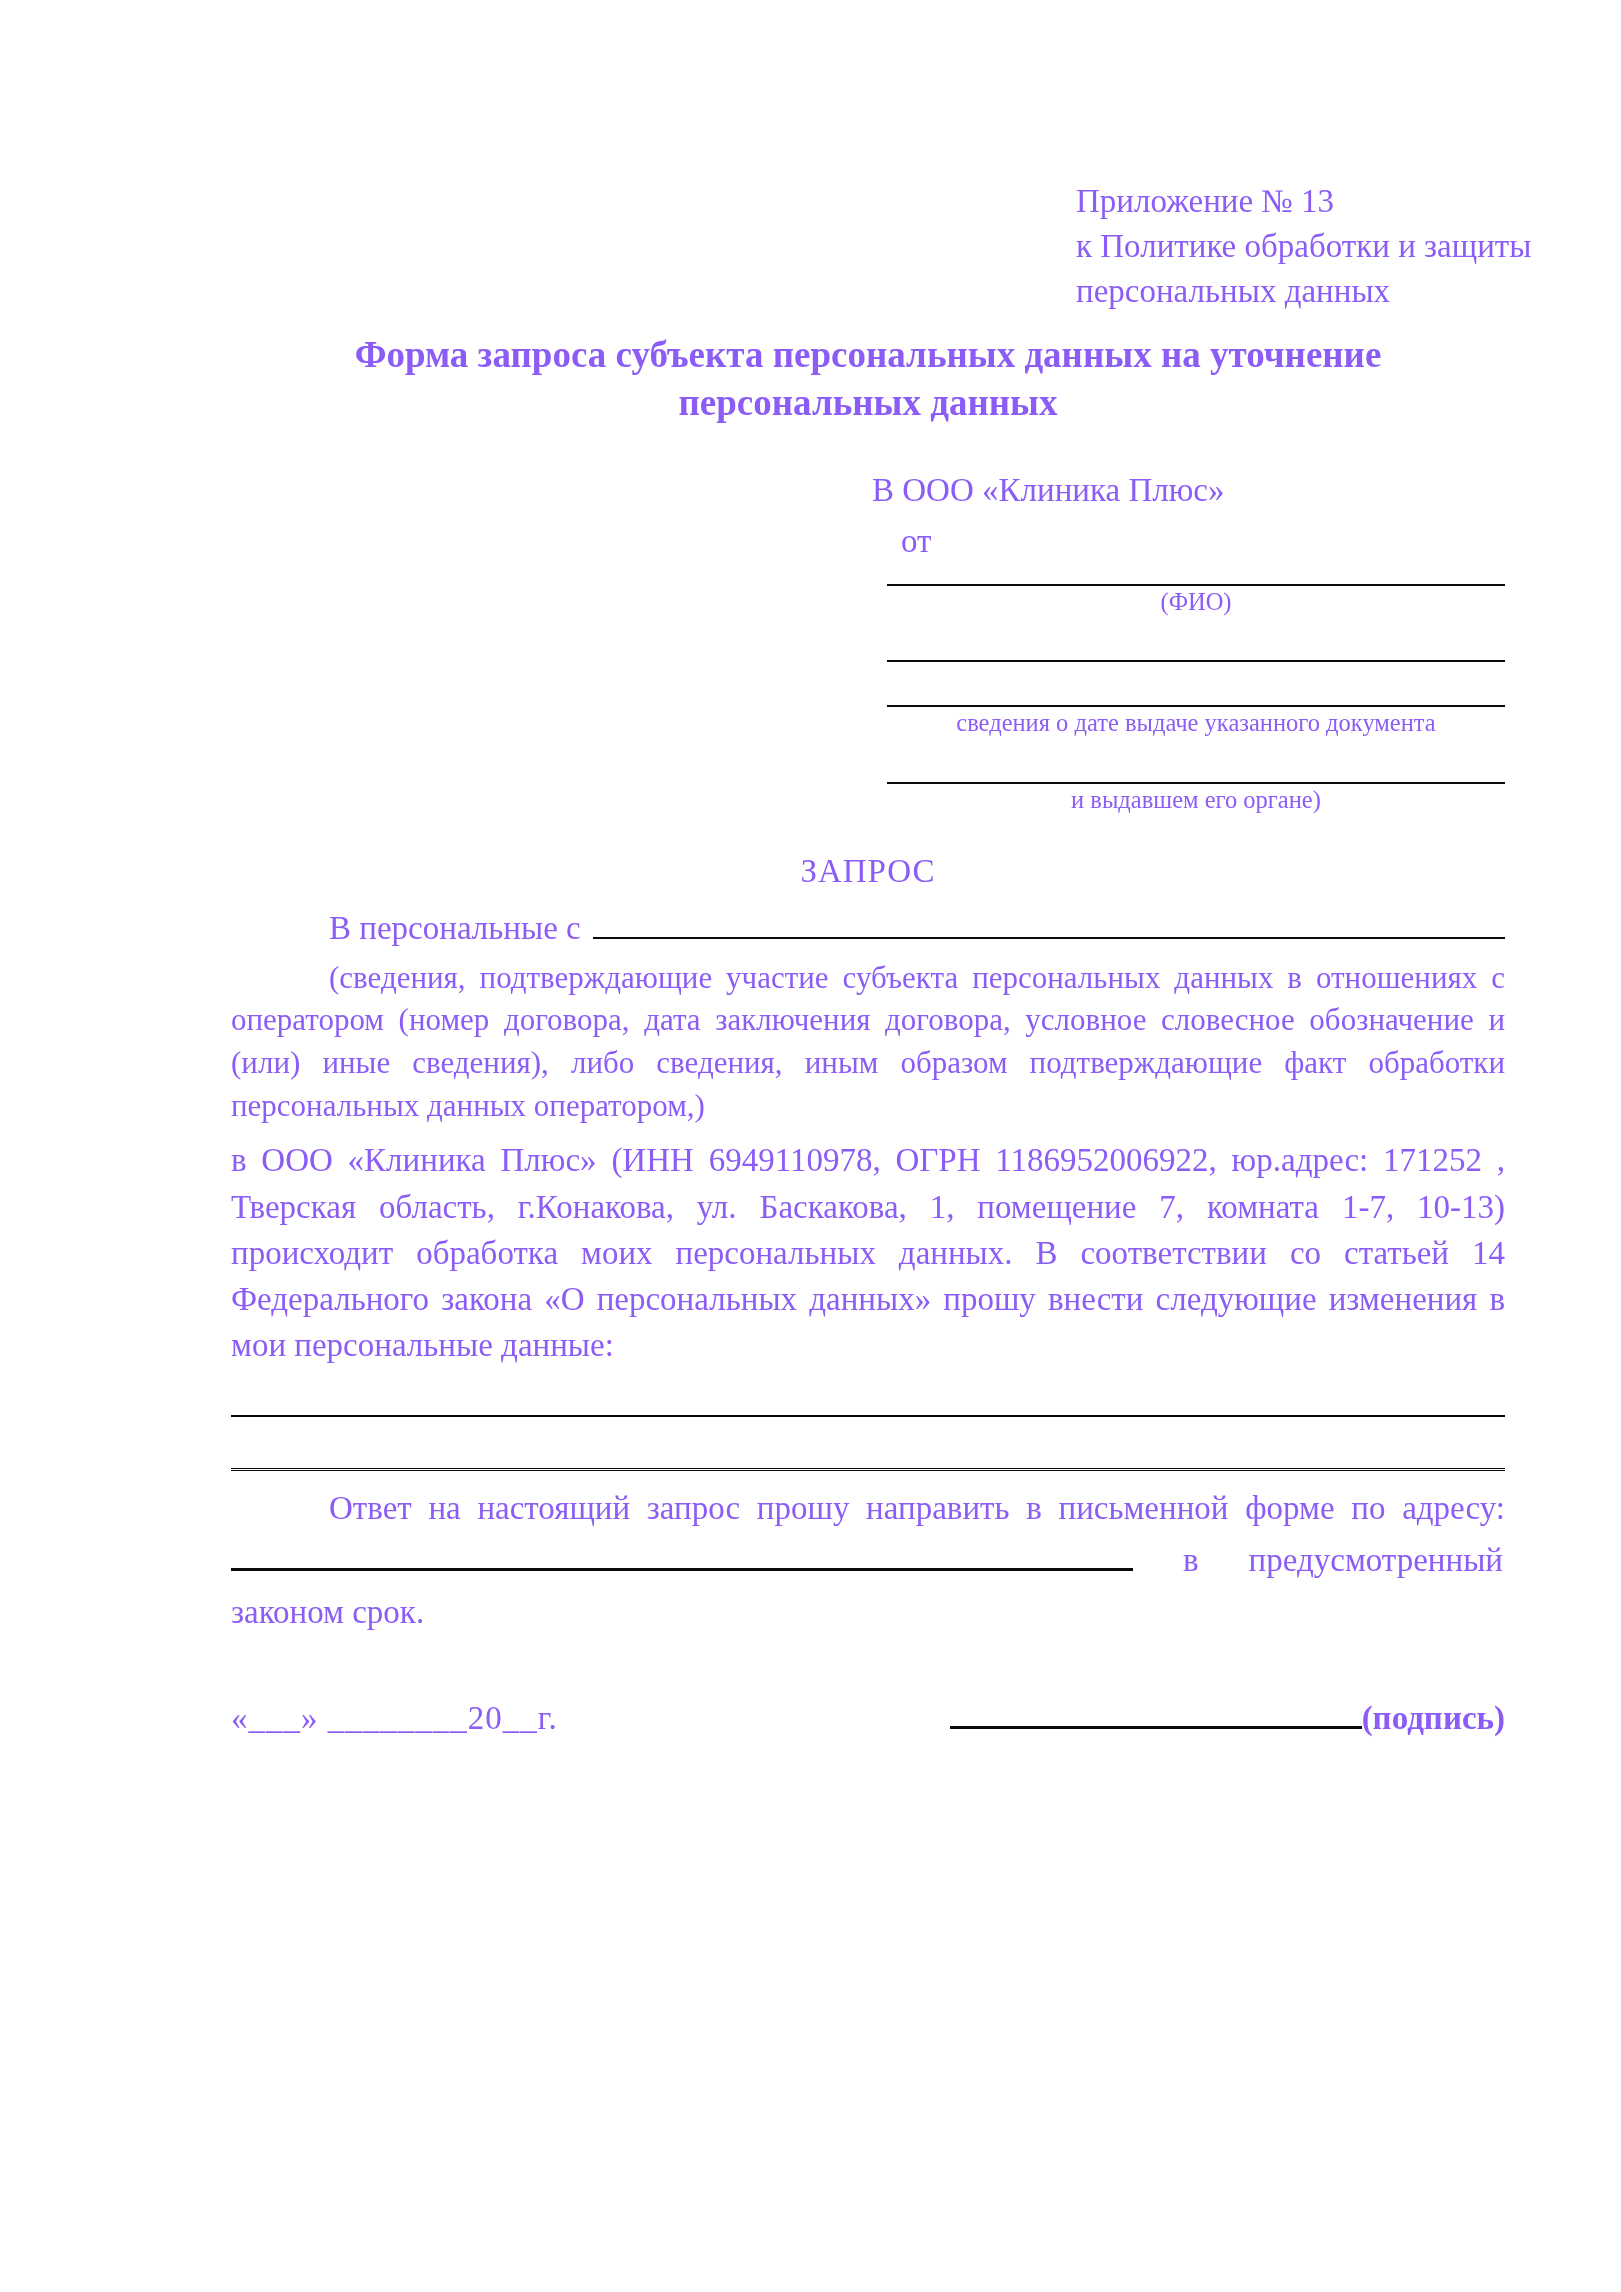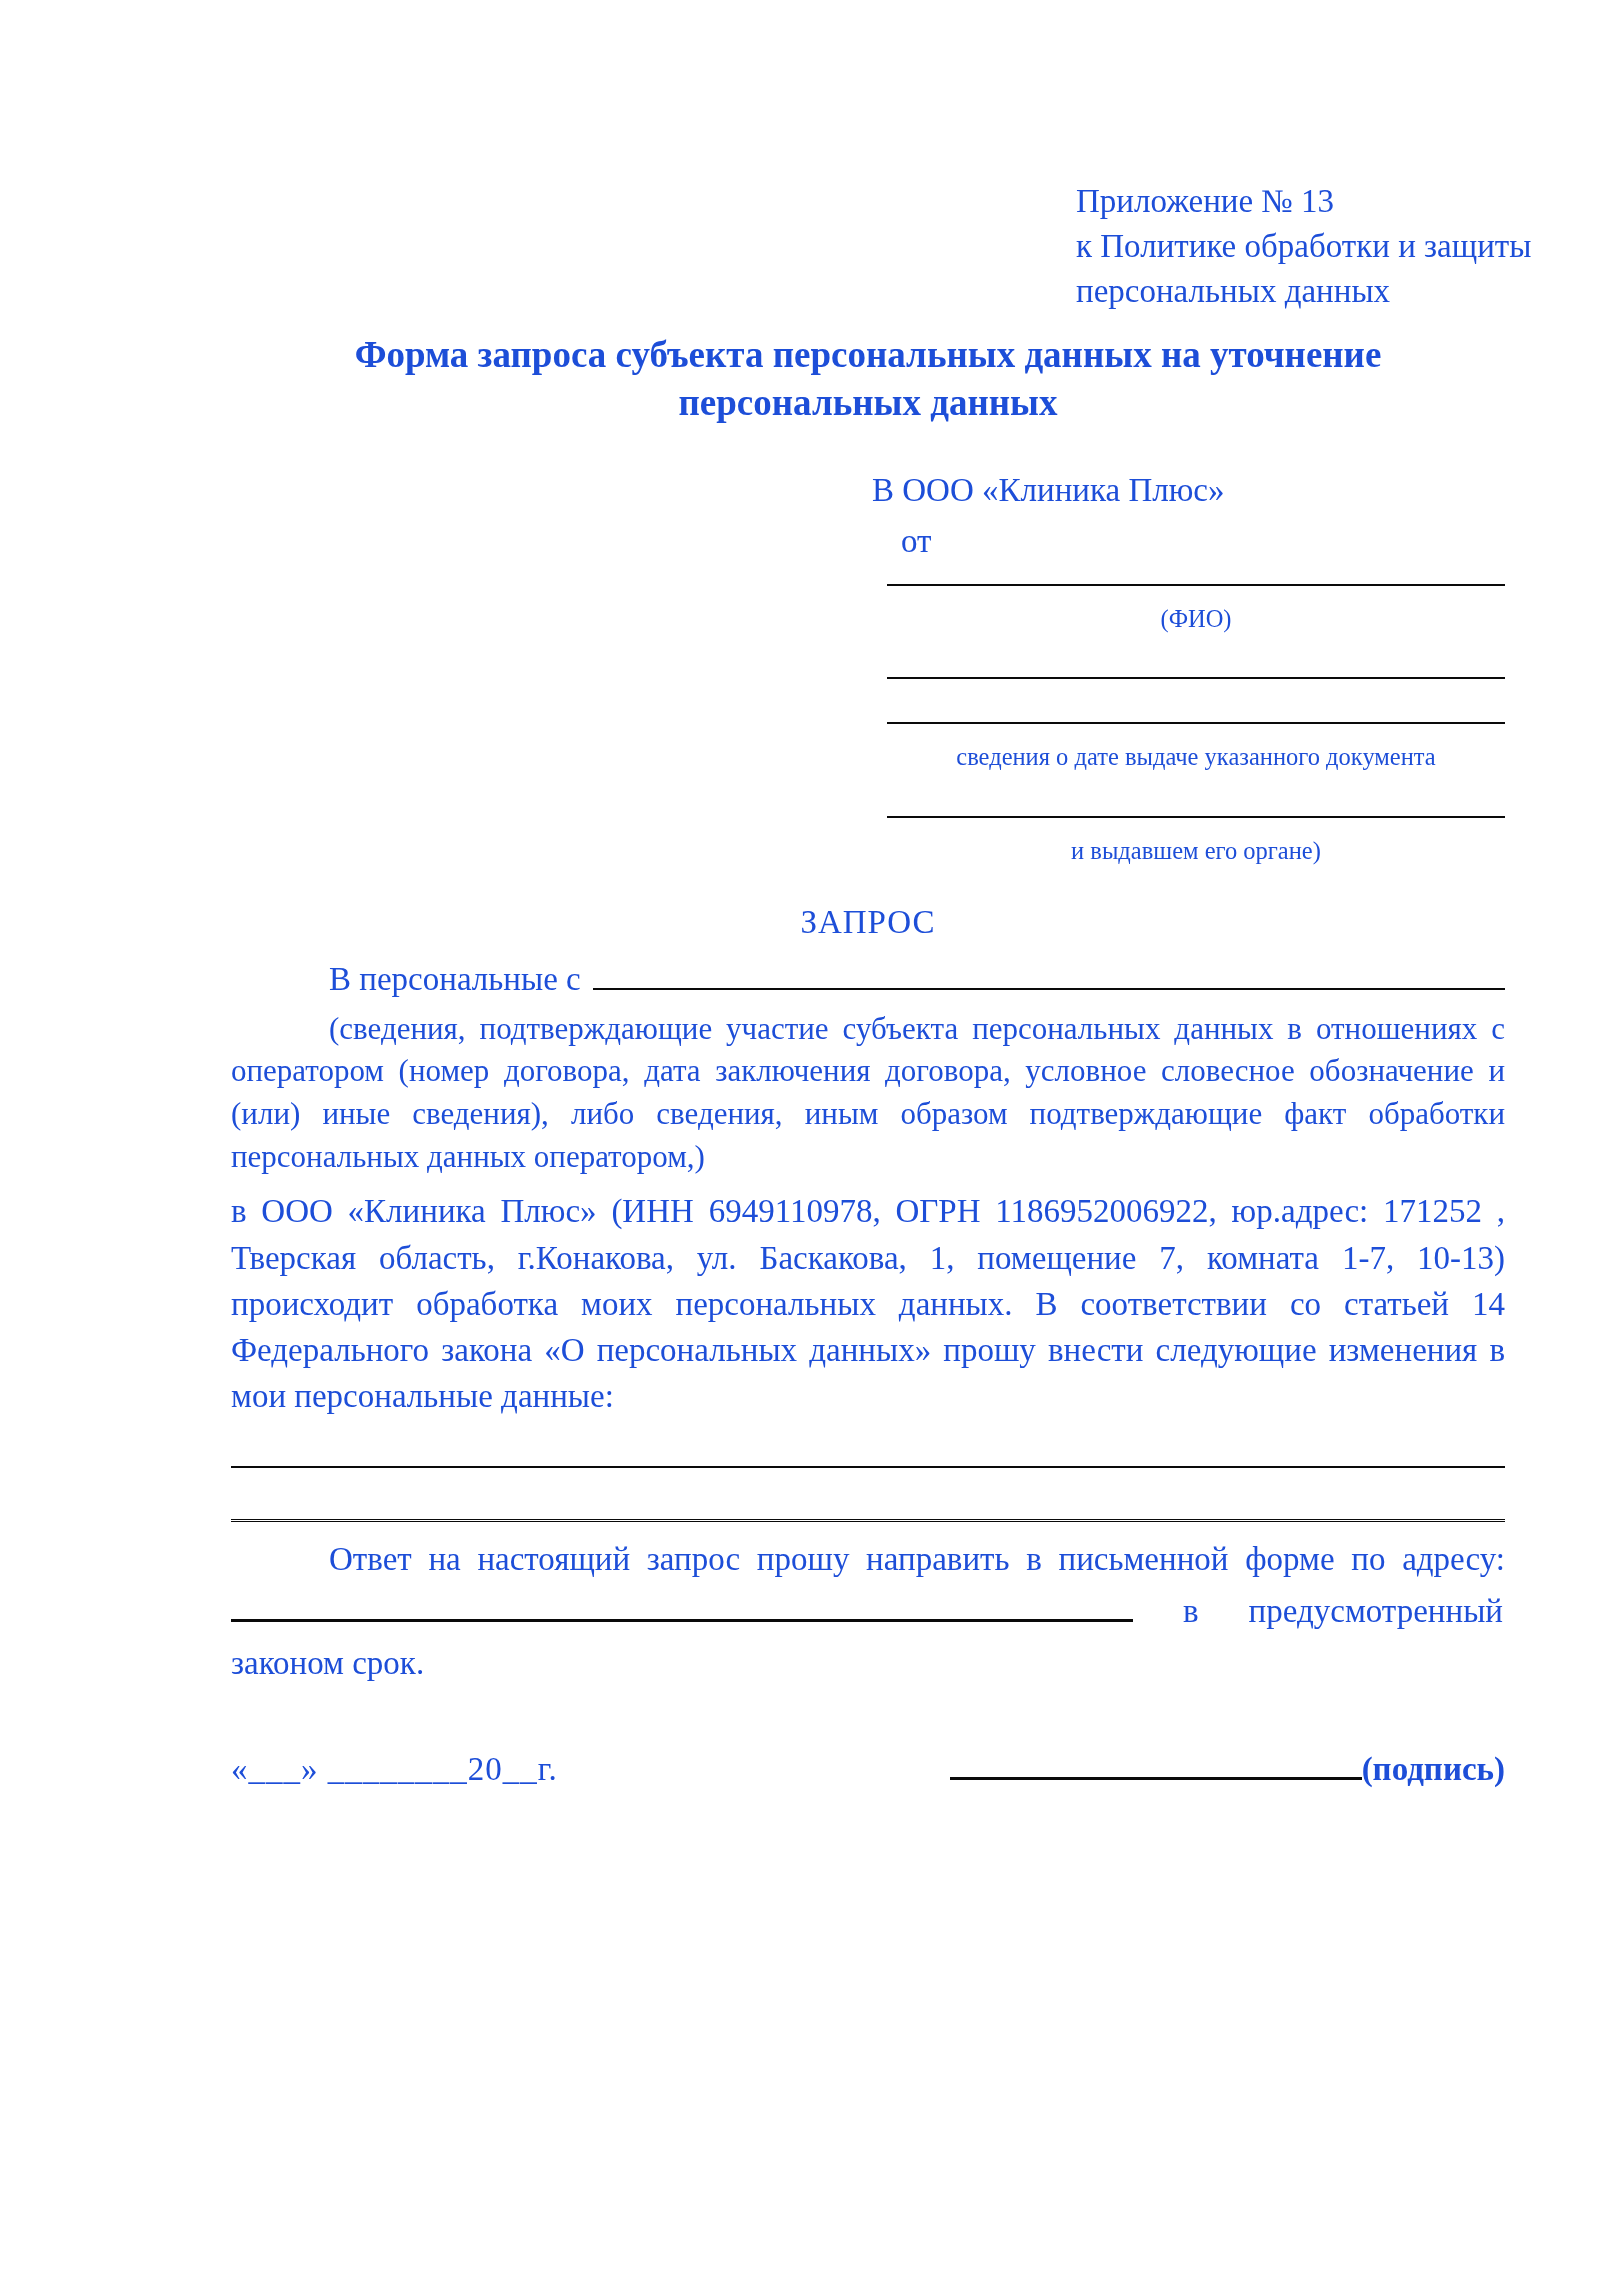--- a/index.html
+++ b/index.html
@@ -4,21 +4,21 @@
 <style>
   html,body{margin:0;padding:0;background:#888;}
   .page{
     position:relative;
     width:1621px;height:2293px;
     margin:0 auto;
     background:#ffffff;
     box-sizing:border-box;
     padding:179px 116px 0 231px;
     font-family:"Liberation Serif","DejaVu Serif",serif;
-    color:#1d4ed8;
+    color:#8b5cf6;
     font-size:33px;
     line-height:1.36;
   }
   
   .appendix{margin-left:845px;}
   .appendix div{white-space:nowrap;}
   
   .doc-title{
     font-weight:bold;
     font-size:37px;
@@ -33,21 +33,21 @@
   .addr-from{margin-left:670px;margin-top:5.9px;}
   .field{margin-left:656px;}
   .field .rule{
     border-bottom:2.9px solid #0a0a0a;
     height:19.6px;
   }
   .field .cap{
     text-align:center;
     font-size:24.5px;
     line-height:1.3;
-    padding-top:17px;
+    padding-top:0;
   }
   .field + .field .rule{height:43px;}
   
   .zapros{
     text-align:center;
     margin-top:33px;
     letter-spacing:1px;
   }
   .accord-row{
     display:flex;

